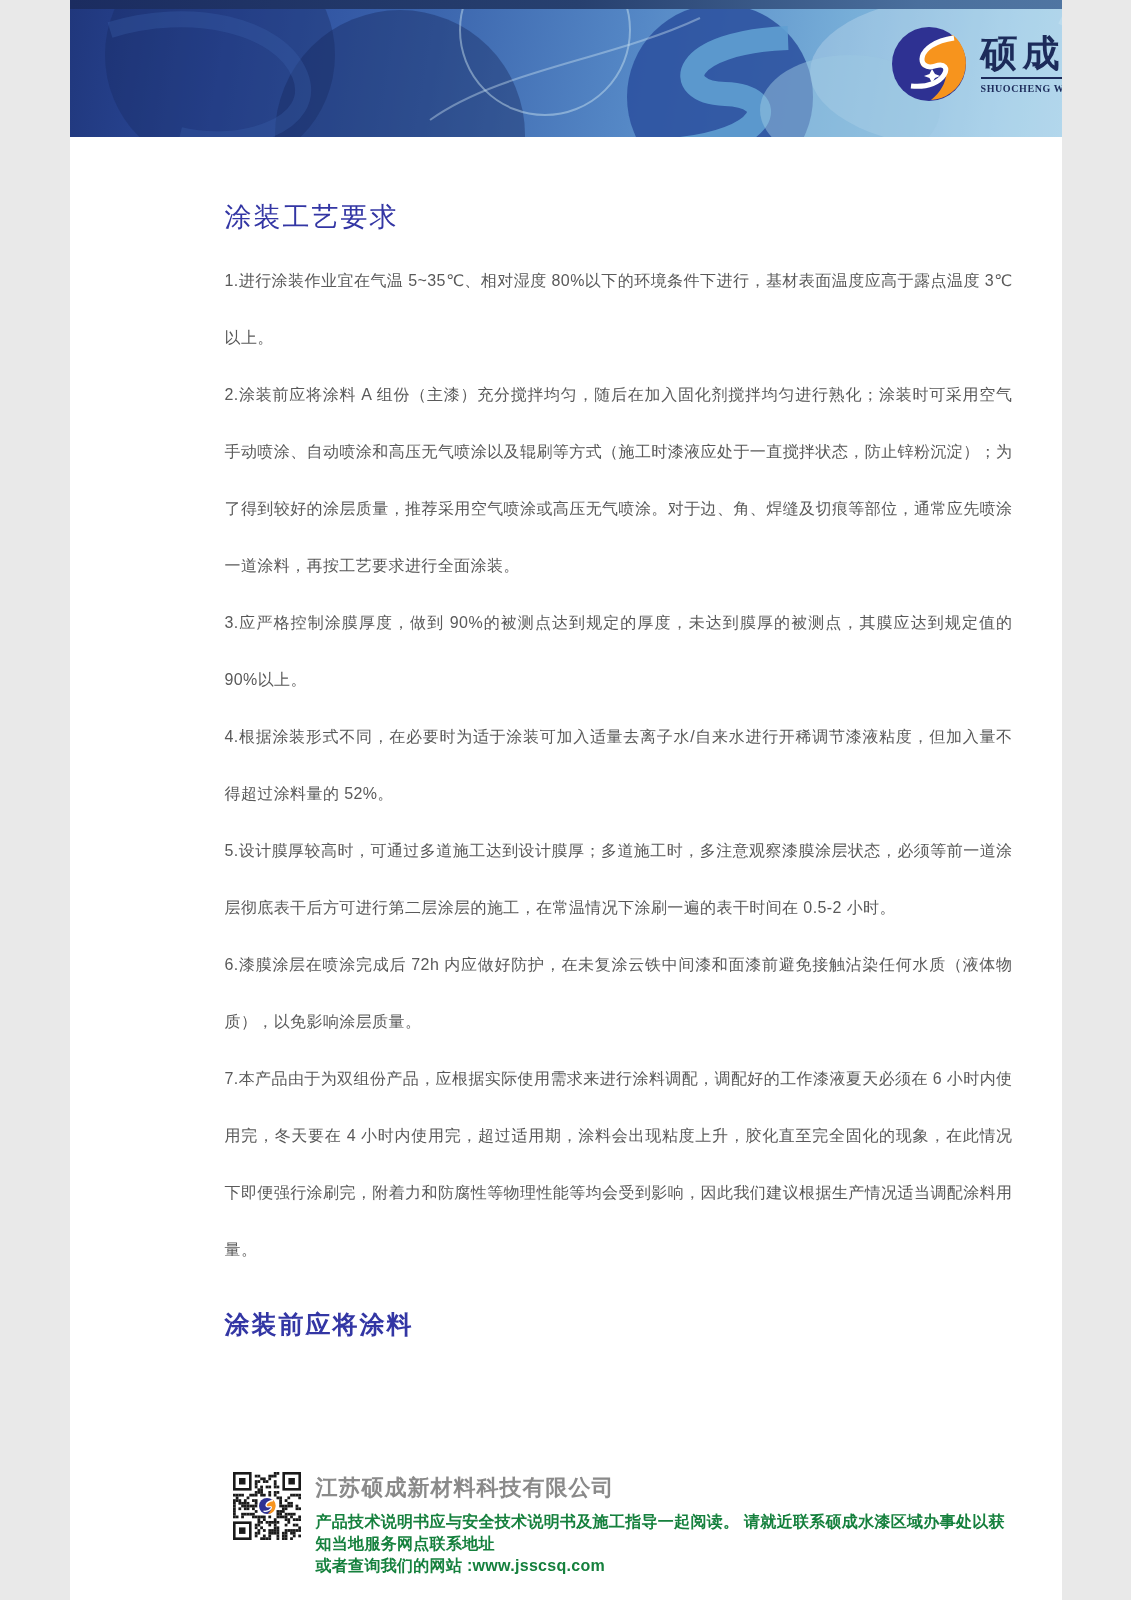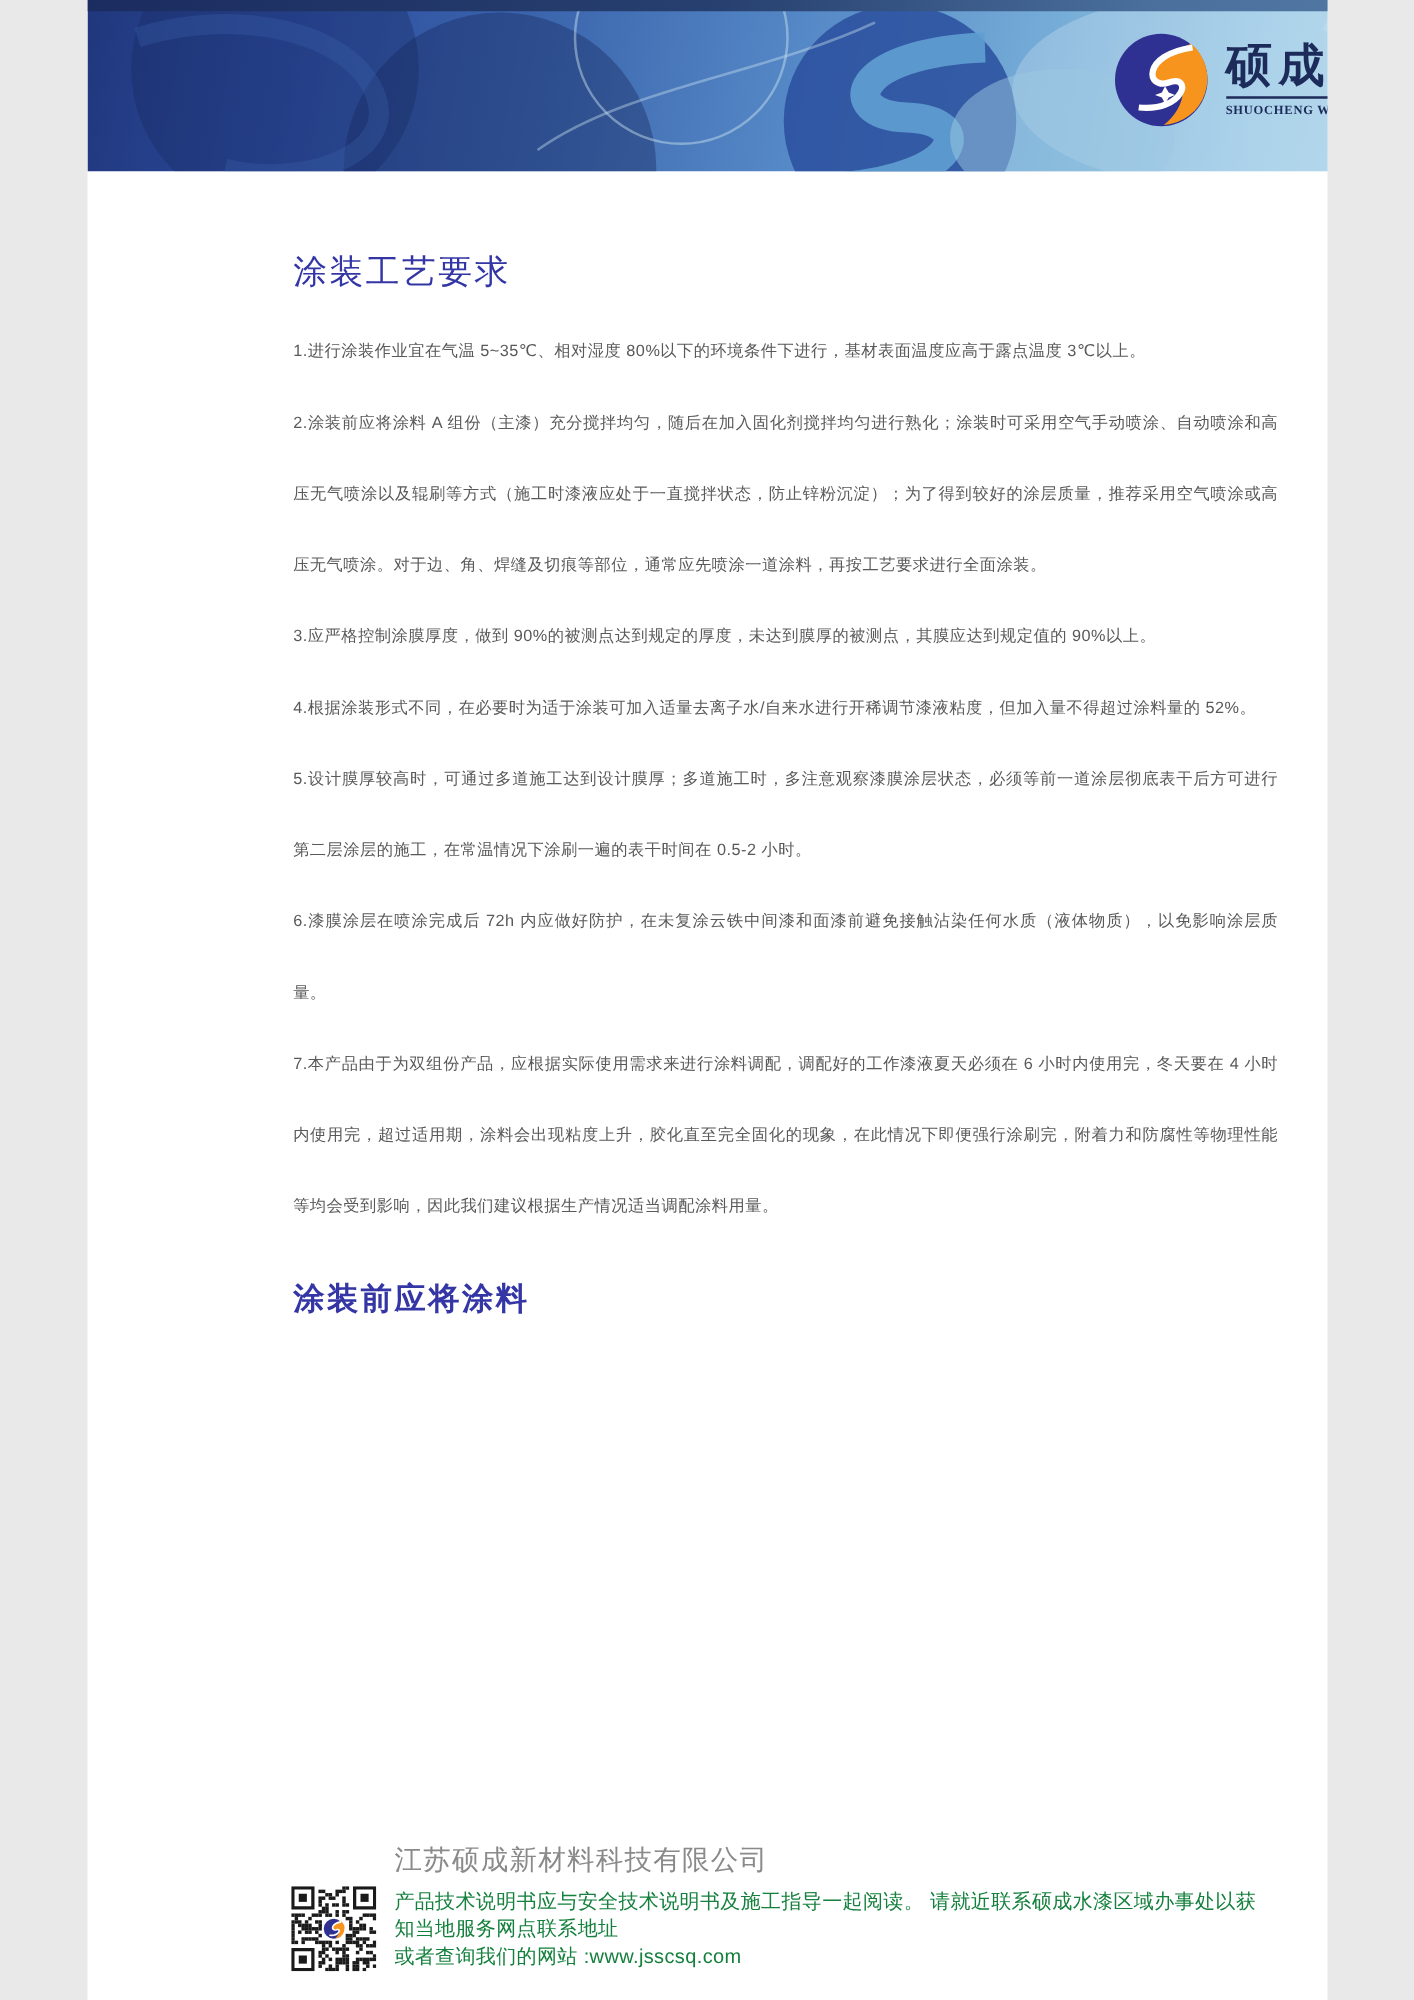--- a/index.html
+++ b/index.html
@@ -24,37 +24,37 @@
   .brand-cn {
     font-family:"Liberation Serif","DejaVu Serif",serif; font-weight:700;
     font-size:37px; color:#1c2b5a; letter-spacing:5px; line-height:1.1; white-space:nowrap;
   }
   .brand-divider { height:2px; background:#1c2b5a; margin:3px 0 4px 0; }
   .brand-en {
     font-family:"Liberation Serif","DejaVu Serif",serif; font-weight:700;
     font-size:10px; color:#1c2b5a; letter-spacing:0.6px; white-space:nowrap;
   }
   
-  .content { position:absolute; left:165px; top:196px; width:788px; }
+  .content { position:absolute; left:155px; top:196px; width:788px; }
   .sec-title-1 {
     font-size:27px; font-weight:400; color:#3336a4; letter-spacing:2px;
     line-height:42px; margin-bottom:14px;
   }
   .body-text p {
-    font-size:13px; color:#595959; line-height:57px;
+    font-size:16px; color:#595959; line-height:57px;
     text-align:justify; text-justify:inter-ideograph; letter-spacing:0.4px;
   }
   .sec-title-2 {
     font-size:25px; font-weight:700; color:#3336a4; letter-spacing:2px;
     line-height:40px; margin-top:26px;
   }
   
   .footer {
     position:absolute; left:163px; top:1472px; width:830px;
-    display:flex; align-items:flex-end; gap:15px;
+    display:flex; align-items:flex-start; gap:15px;font-weight:bold;
   }
   .qr-wrap { position:relative; width:68px; height:68px; flex:0 0 auto; background:#fff; }
   .footer-text { padding-top:1px; }
   .footer-company { font-size:22px; color:#8a8a8a; letter-spacing:1px; margin-bottom:8px; }
   .footer-note { font-size:16px; color:#15803d; line-height:22px; letter-spacing:0.3px; width:700px; }
 </style>
 </head>
 <body>
 
 <div class="page">

